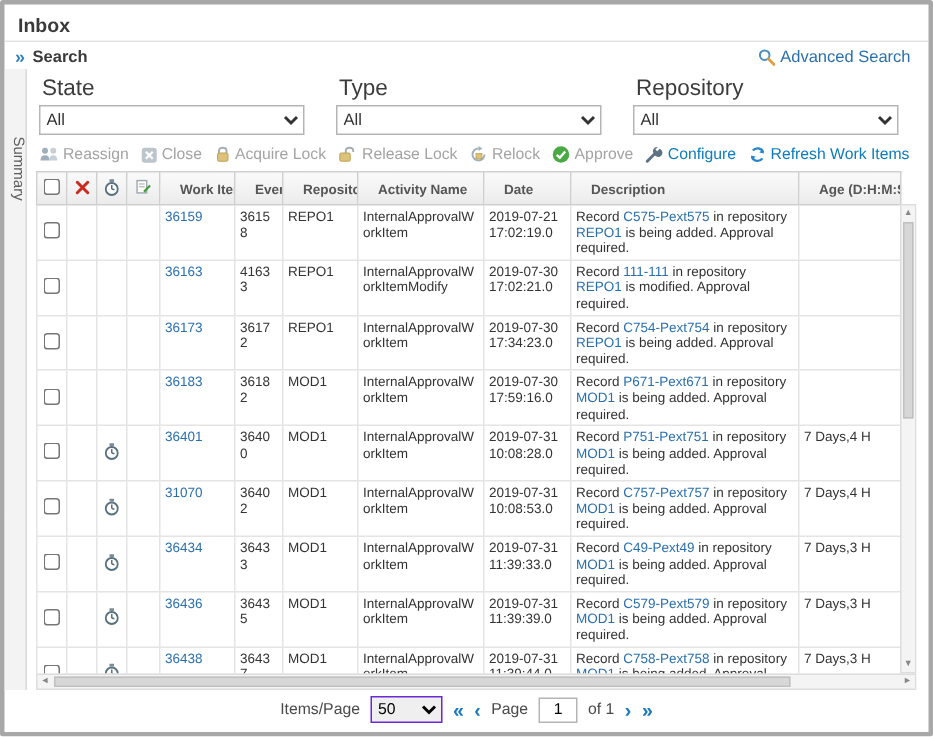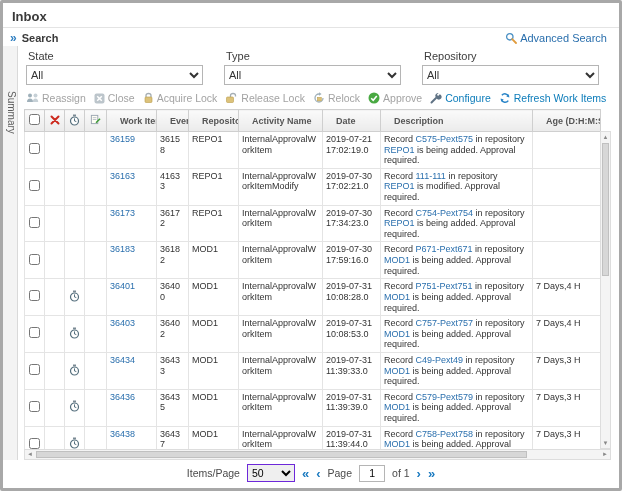--- a/index.html
+++ b/index.html
@@ -18,21 +18,21 @@
 
   .content { flex: 1; min-height: 0; display: flex; }
   .side-tab { width: 15px; background: #f3f3f3; border-right: 1px solid #d9d9d9;
               writing-mode: vertical-rl; font-size: 10px; color: #5d5d5d;
               padding-top: 45px; text-align: left; cursor: pointer; }
 
   .main { flex: 1; min-width: 0; display: flex; flex-direction: column; padding: 3px 7px 0 6px; }
 
   .filters { display: flex; gap: 21px; margin: 1px 0 5px 2px; }
   .filter { display: flex; flex-direction: column; }
-  .filter label { font-size: 11px; color: #3c3c3c; margin: 0 0 3px 2px; }
+  .filter label { font-size: 15px; color: #3c3c3c; margin: 0 0 3px 2px; }
   .filter select { width: 177px; height: 20px; font-size: 11px; color: #333;
                    border: 1px solid #b5b5b5; background: #fff; }
 
   .toolbar { display: flex; align-items: center; gap: 8px; margin: 2px 0 5px 2px;
              font-size: 10.5px; white-space: nowrap; }
   .tb-item { display: inline-flex; align-items: center; gap: 3px; }
   .tb-item.dis { color: #a3a3a3; }
   .tb-item.en  { color: #0c7cba; cursor: pointer; }
 
   .table-wrap { position: relative; flex: 1; min-height: 0; overflow: hidden; width: 587px; }
@@ -290,21 +290,21 @@
               <tr>
                 <td class="c-cb"><input type="checkbox" style=""></td>
                 <td class="c-ic"></td>
                 <td class="c-ic"><svg width="11" height="12" viewBox="0 0 11 12">
                     <rect x="4" y="0.5" width="3" height="1.8" fill="#7a8a94"></rect>
                     <circle cx="5.5" cy="7" r="4" fill="#fff" stroke="#56707e" stroke-width="1.2"></circle>
                     <line x1="5.5" y1="7" x2="5.5" y2="4.4" stroke="#56707e" stroke-width="1"></line>
                     <line x1="5.5" y1="7" x2="7.3" y2="7.5" stroke="#56707e" stroke-width="1"></line>
                   </svg></td>
                 <td class="c-ic"></td>
-                <td><a class="lnk">36403</a></td>
+                <td><a class="lnk">31070</a></td>
                 <td class="c-ev">36402</td>
                 <td>MOD1</td>
                 <td class="c-an">InternalApprovalWorkItem</td>
                 <td class="c-dt">2019-07-31 10:08:53.0</td>
                 <td>Record <a class="lnk">C757-Pext757</a> in repository <a class="lnk">MOD1</a> is being added. Approval required.</td>
                 <td class="c-ag">7 Days,4 H</td>
               </tr>
               <tr>
                 <td class="c-cb"><input type="checkbox" style=""></td>
                 <td class="c-ic"></td>

